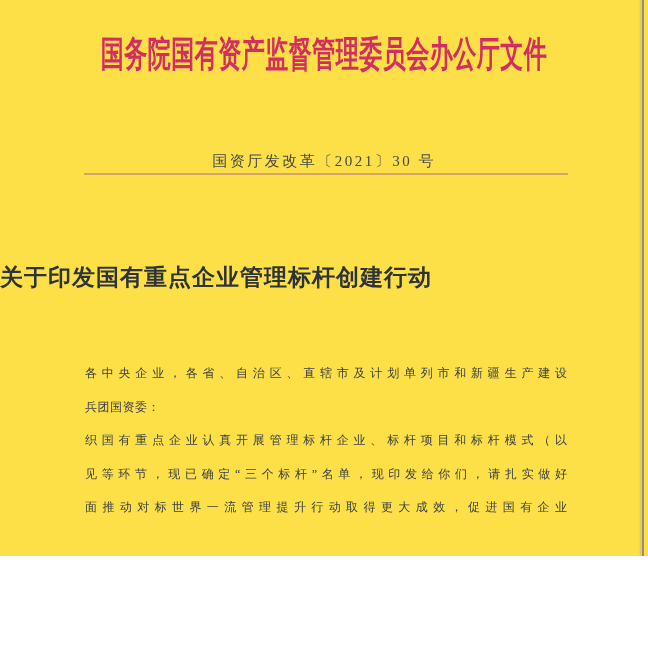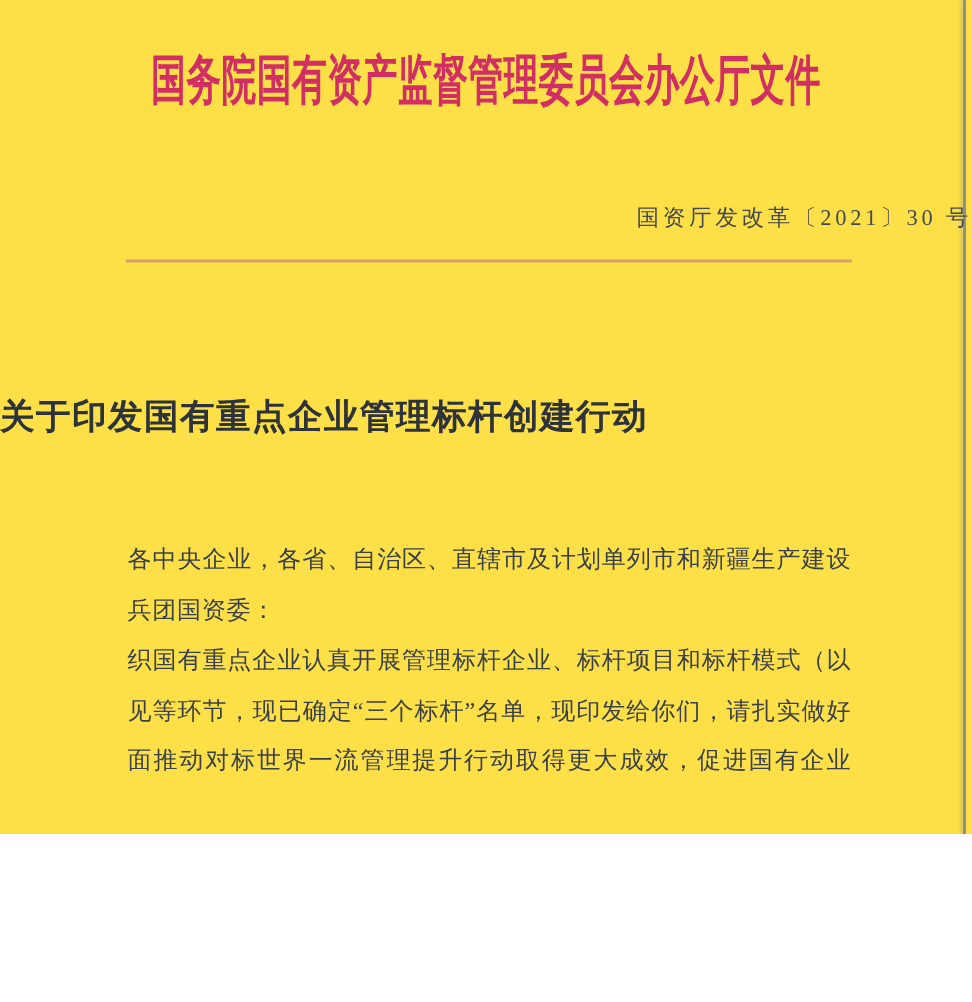--- a/index.html
+++ b/index.html
@@ -34,24 +34,24 @@
     font-size: 23px;
     font-weight: bold;
     letter-spacing: 0.5px;
     color: #d12f63;
     transform: scaleY(1.55);
     transform-origin: center top;
     white-space: nowrap;
   }
   .doc-number {
     position: absolute;
-    top: 136px;
+    top: 152px;
     left: 0;
     width: 100%;
-    text-align: right;
+    text-align: center;
     font-size: 15px;
     letter-spacing: 2.5px;
     color: #44494f;
   }
   .red-rule {
     position: absolute;
     top: 173px;
     left: 84px;
     width: 484px;
     height: 2px;
@@ -66,21 +66,21 @@
     font-weight: bold;
     line-height: 41px;
     letter-spacing: 1px;
     color: #2d3338;
   }
   .body-block {
     position: absolute;
     top: 357px;
     left: 85px;
     width: 482px;
-    font-size: 16px;
+    font-size: 12px;
     color: #3a4047;
   }
   .body-line {
     height: 33.6px;
     line-height: 33.6px;
     letter-spacing: 0.5px;
   }
   .body-line.full {
     text-align: justify;
     text-align-last: justify;

